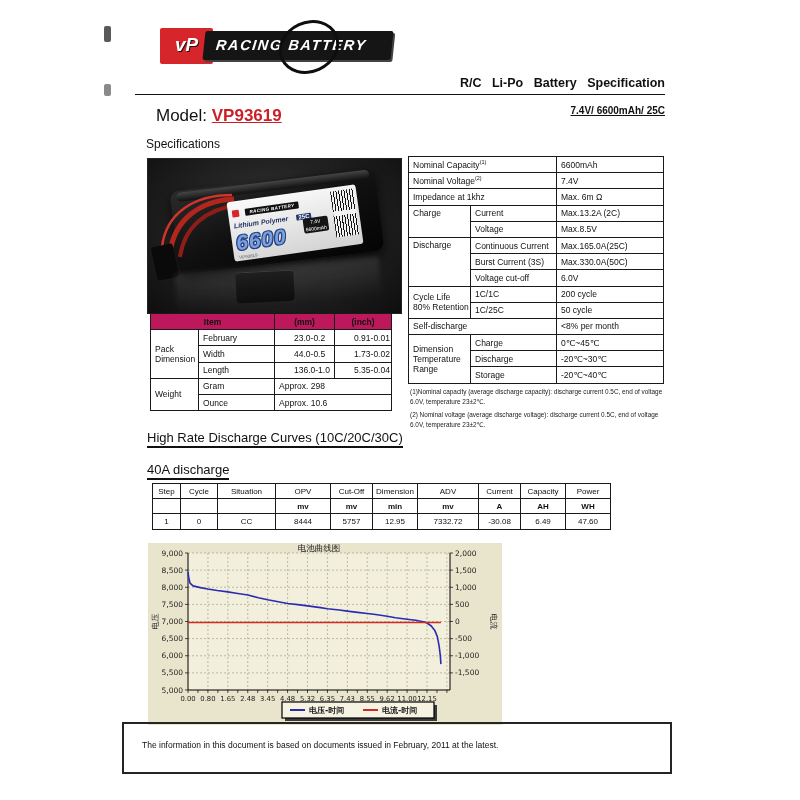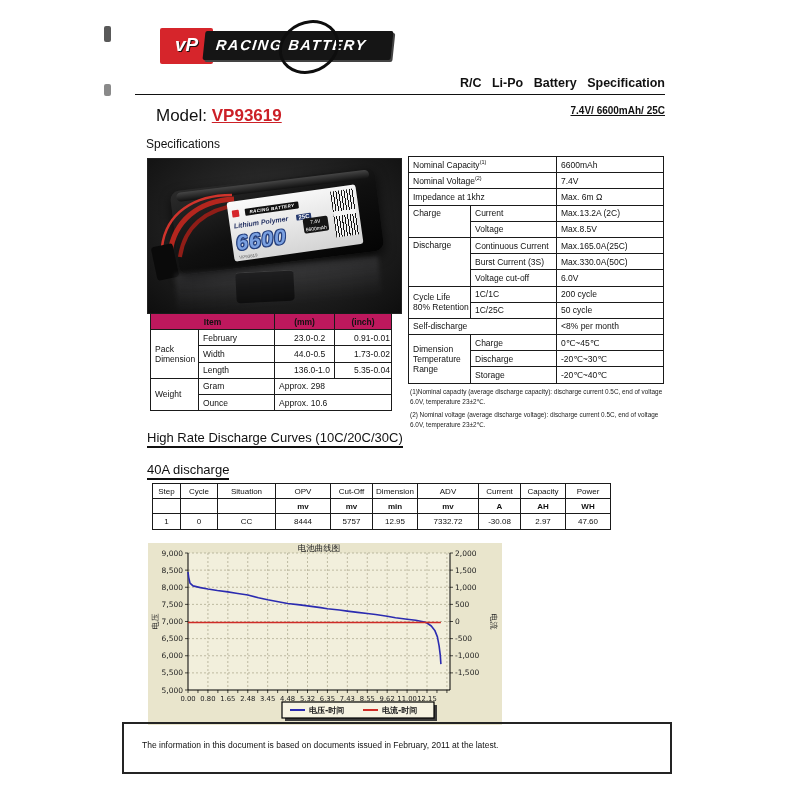--- a/index.html
+++ b/index.html
@@ -321,21 +321,21 @@
     </tr>
     <tr class="dv">
       <td>1</td>
       <td>0</td>
       <td>CC</td>
       <td>8444</td>
       <td>5757</td>
       <td>12.95</td>
       <td>7332.72</td>
       <td>-30.08</td>
-      <td>2.97</td>
+      <td>6.49</td>
       <td>47.60</td>
     </tr>
   </tbody>
     </table>
 
   <div class="chart-panel">
     <svg id="curve-svg" width="354" height="182">
         <rect x="40" y="10" width="262" height="137" fill="#f2efdc"></rect>
         <line x1="59.91666666666667" y1="10" x2="59.91666666666667" y2="147" stroke="#a8a388" stroke-width="0.7" stroke-dasharray="2,2"></line>
         <line x1="79.83333333333334" y1="10" x2="79.83333333333334" y2="147" stroke="#a8a388" stroke-width="0.7" stroke-dasharray="2,2"></line>

